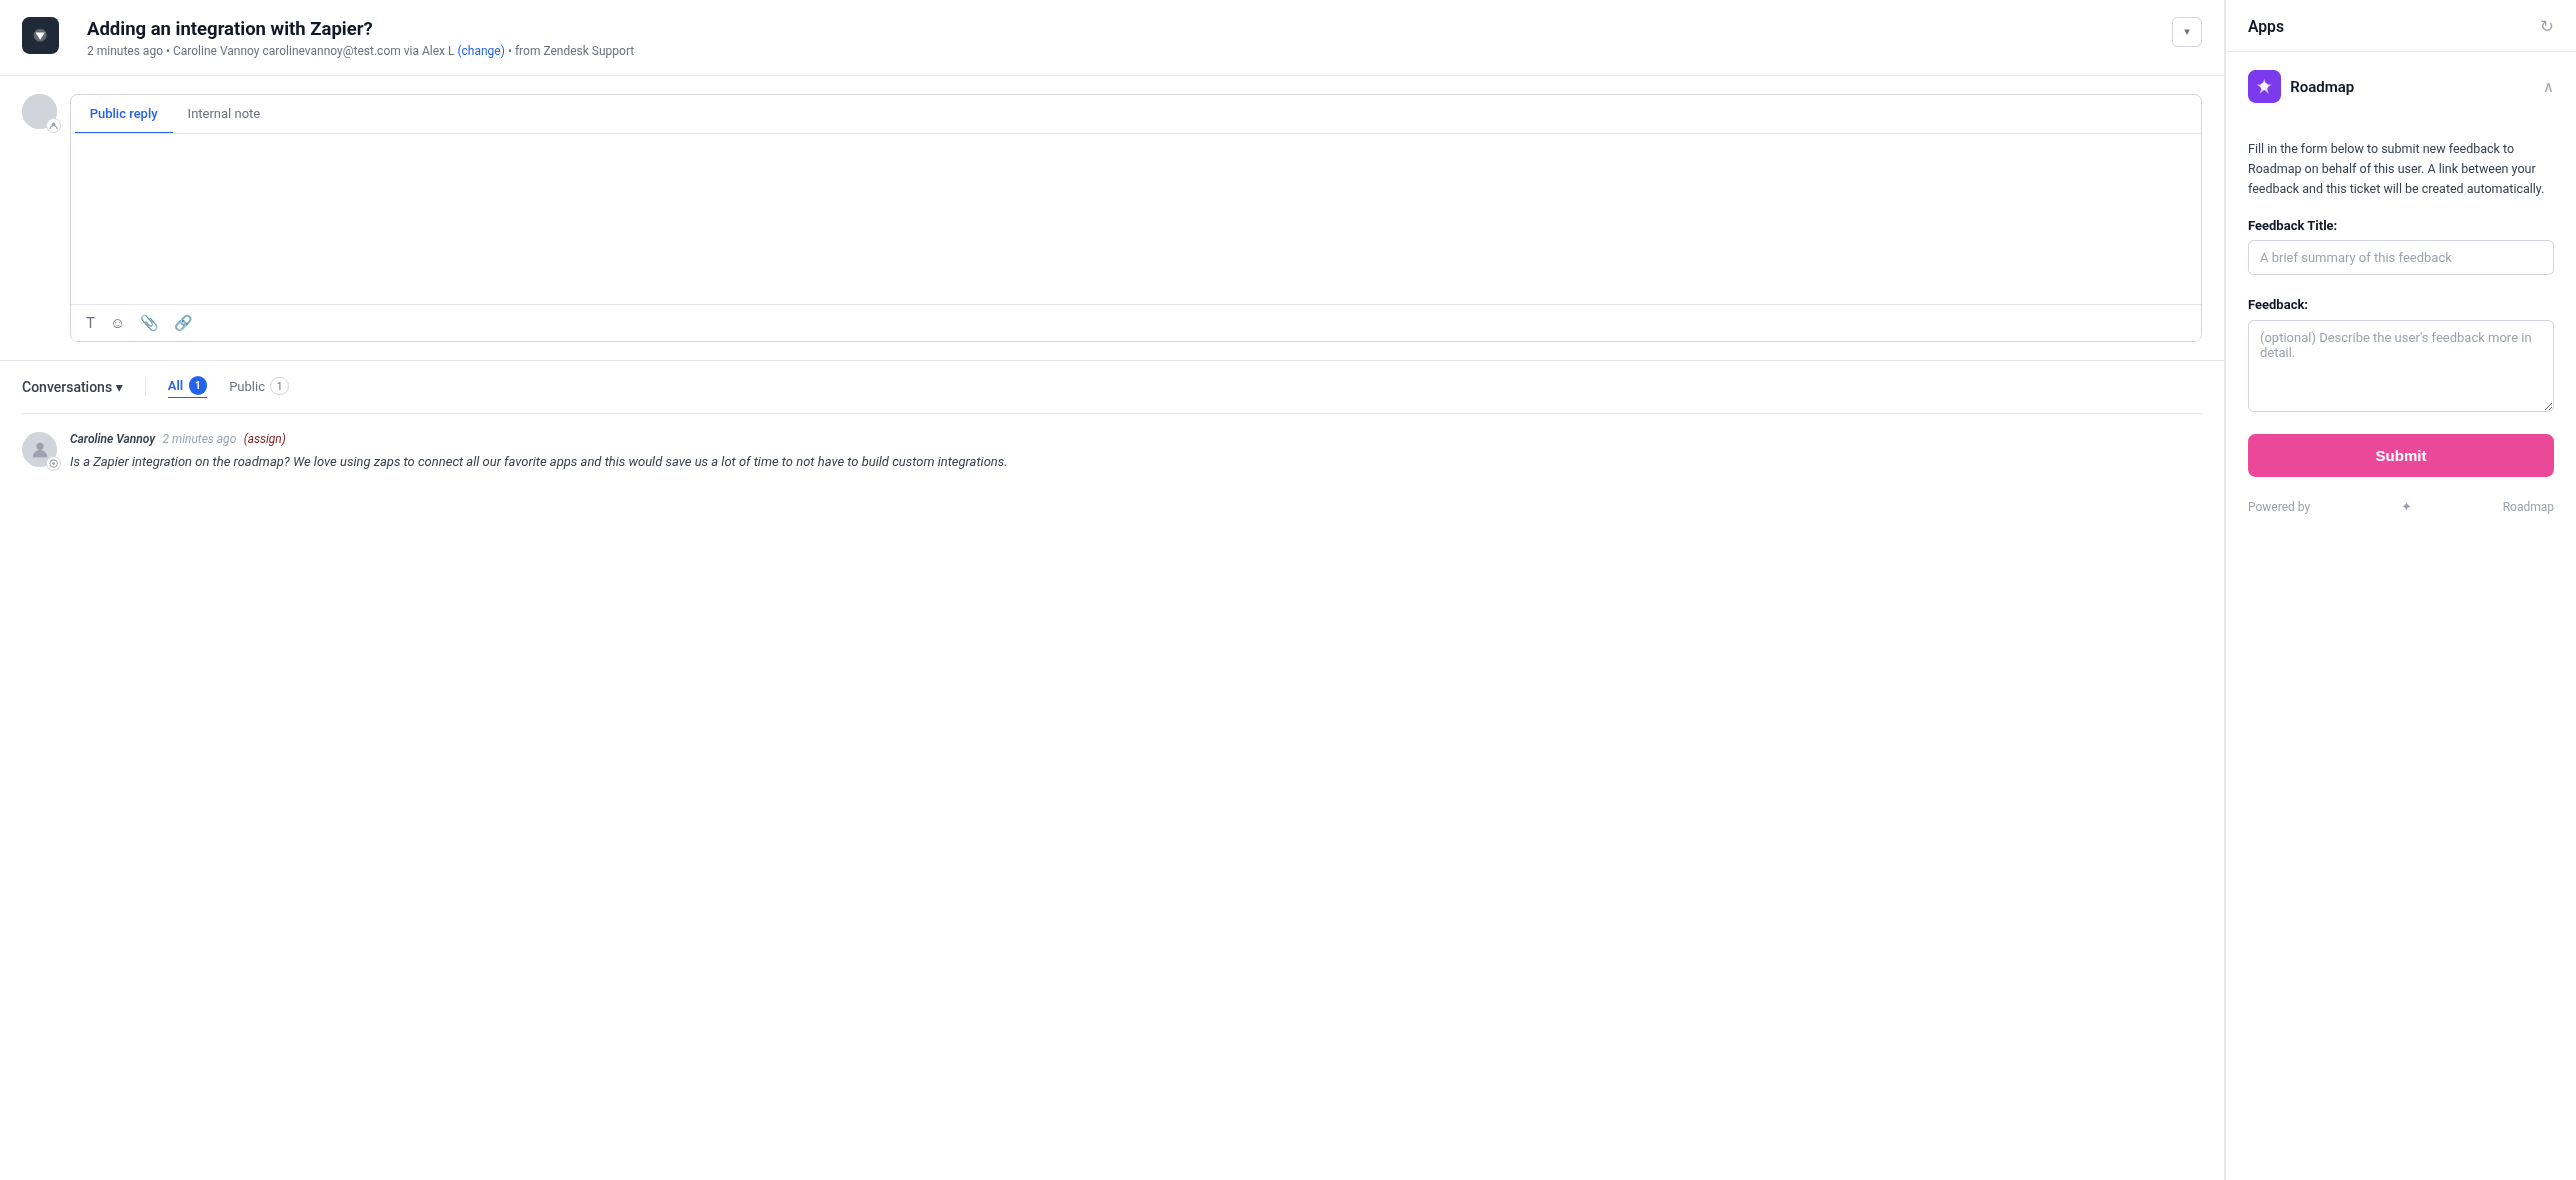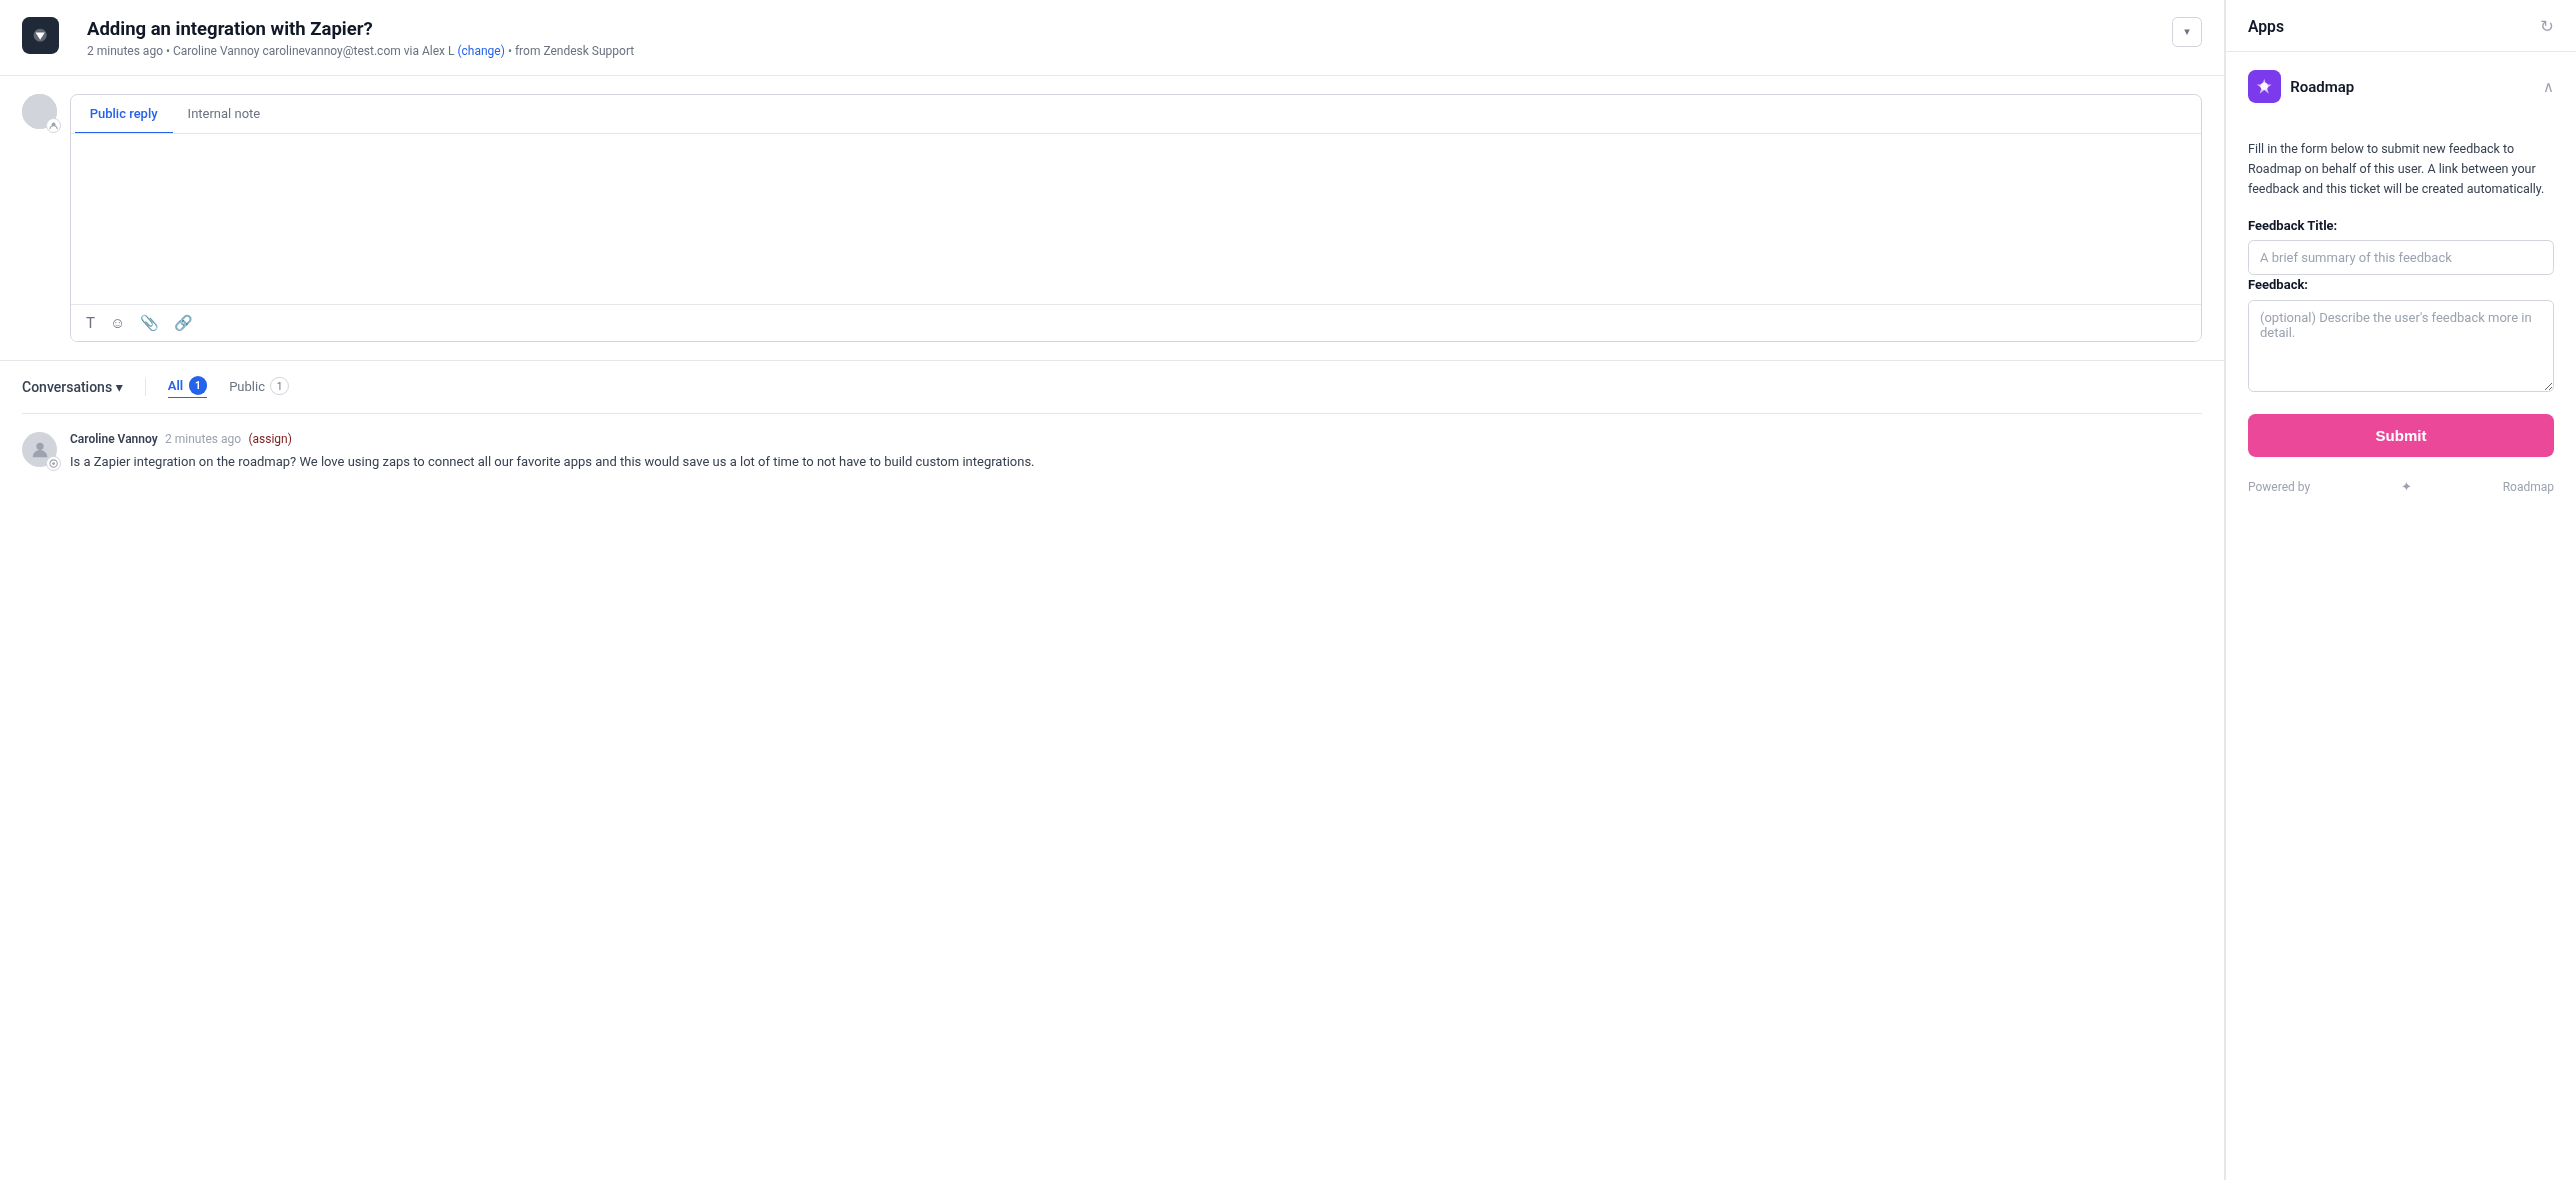--- a/index.html
+++ b/index.html
@@ -216,20 +216,21 @@
       border-radius: 50%;
       width: 18.5px;
       height: 18.5px;
       font-size: 10.2px;
     }
     .conv-message {
       display: flex;
       gap: 13px;
       padding: 18.5px 0;
       align-items: flex-start;
+      font-style: italic;
     }
     .conv-avatar {
       width: 35px;
       height: 35px;
       border-radius: 50%;
       background: #d1d5db;
       flex-shrink: 0;
       display: flex;
       align-items: center;
       justify-content: center;
@@ -342,21 +343,21 @@
     }
     .form-input {
       width: 100%;
       border: 0.9px solid #d1d5db;
       border-radius: 5.5px;
       padding: 9.2px 11px;
       font-size: 13px;
       color: #374151;
       outline: none;
       font-family: inherit;
-      margin-bottom: 2px;
+      margin-bottom: 22px;
     }
     .form-input::placeholder { color: #9ca3af; }
     .form-textarea {
       width: 100%;
       border: 0.9px solid #d1d5db;
       border-radius: 5.5px;
       padding: 9.2px 11px;
       font-size: 13px;
       color: #374151;
       outline: none;

